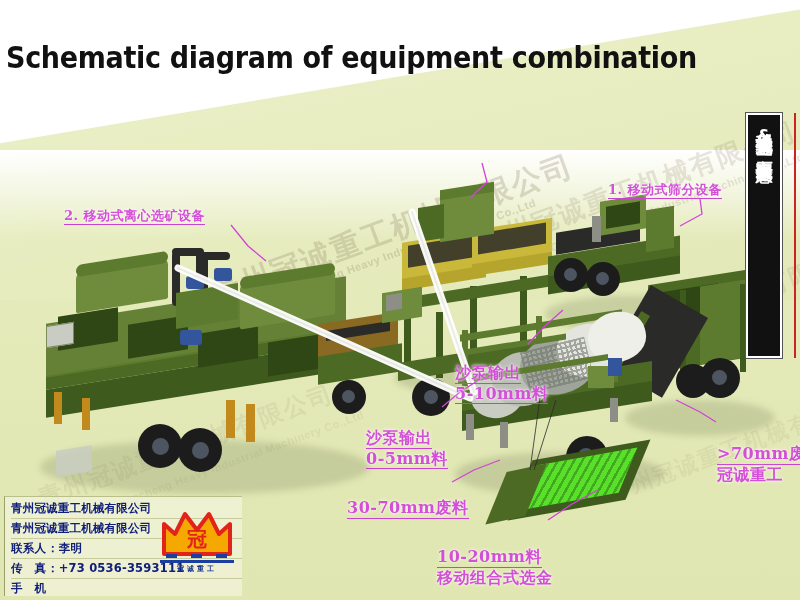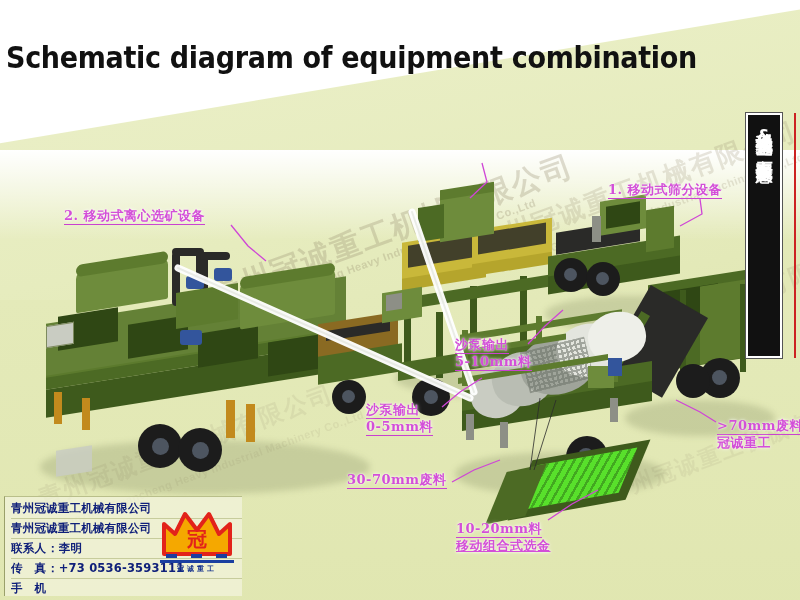--- a/index.html
+++ b/index.html
@@ -60,21 +60,21 @@
 
   
   .lbl{
     position:absolute;color:#d34fd8;white-space:nowrap;
     font-family:"DejaVu Serif","Liberation Serif",serif;
     font-weight:bold;line-height:1.22;letter-spacing:0.5px;
     text-shadow:0 0 2px rgba(255,255,255,.9),0 0 4px rgba(255,255,255,.7);
   }
   .lbl .u{border-bottom:1.4px solid #c93fd0;display:inline-block;}
   .lbl-l1{font-size:13px;}
-  .lbl-l2{font-size:13px;}
+  .lbl-l2{font-size:16px;margin-top:26px;}
 
   svg.leader{position:absolute;left:0;top:0;width:800px;height:600px;pointer-events:none;}
 
   
   .card{
     position:absolute;left:4px;top:496px;width:238px;height:100px;
     background:rgba(242,244,222,0.72);
     border-left:1.5px solid #9aa06a;border-top:1px solid #b9bf8a;
     box-sizing:border-box;padding:2px 0 0 6px;
   }
@@ -306,21 +306,21 @@
 
   <div class="lbl lbl-l2" style="left:366px;top:402px;">
     <div><span class="u">沙泵输出</span></div>
     <div><span class="u">0-5mm料</span></div>
   </div>
 
   <div class="lbl lbl-l2" style="left:347px;top:472px;">
     <span class="u">30-70mm废料</span>
   </div>
 
-  <div class="lbl lbl-l2" style="left:456px;top:521px;text-decoration:underline;">
+  <div class="lbl lbl-l2" style="left:437px;top:521px;">
     <div><span class="u">10-20mm料</span></div>
     <div><span>移动组合式选金</span></div>
   </div>
 
   <div class="lbl lbl-l2" style="left:717px;top:418px;">
     <div><span class="u">&gt;70mm废料</span></div>
     <div><span>冠诚重工</span></div>
   </div>
 
   <div class="banner-rule"></div>

